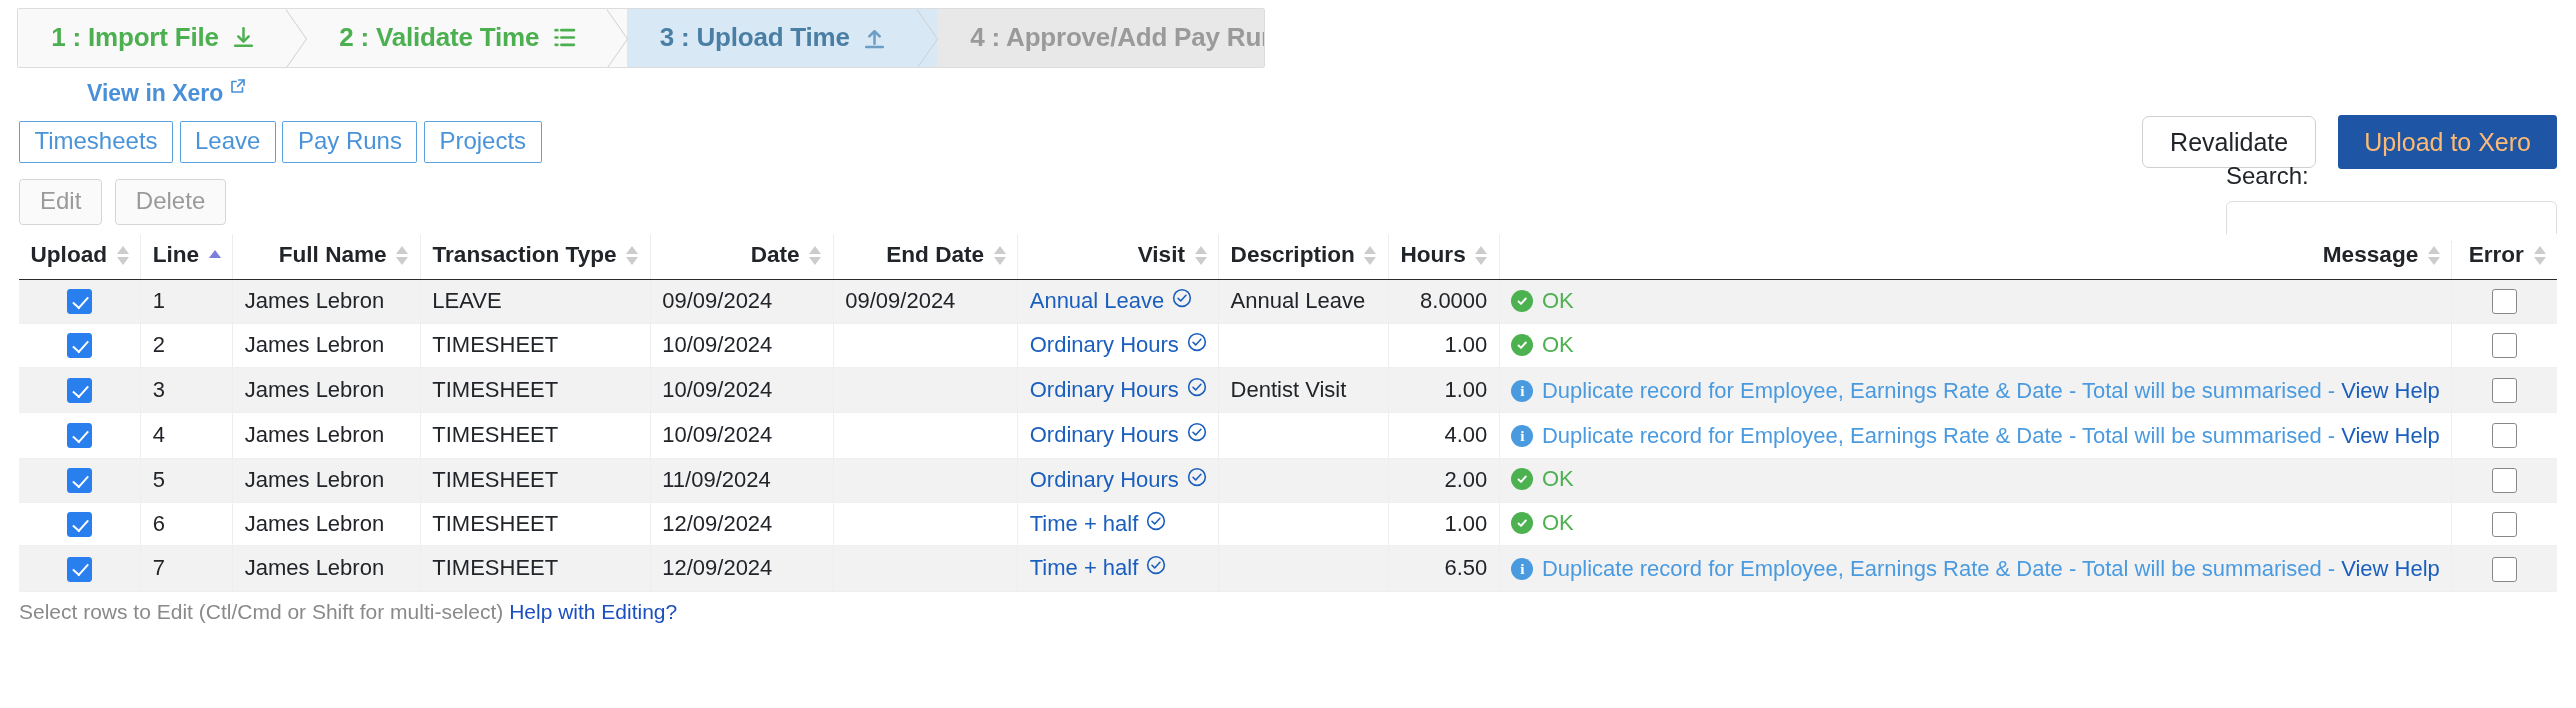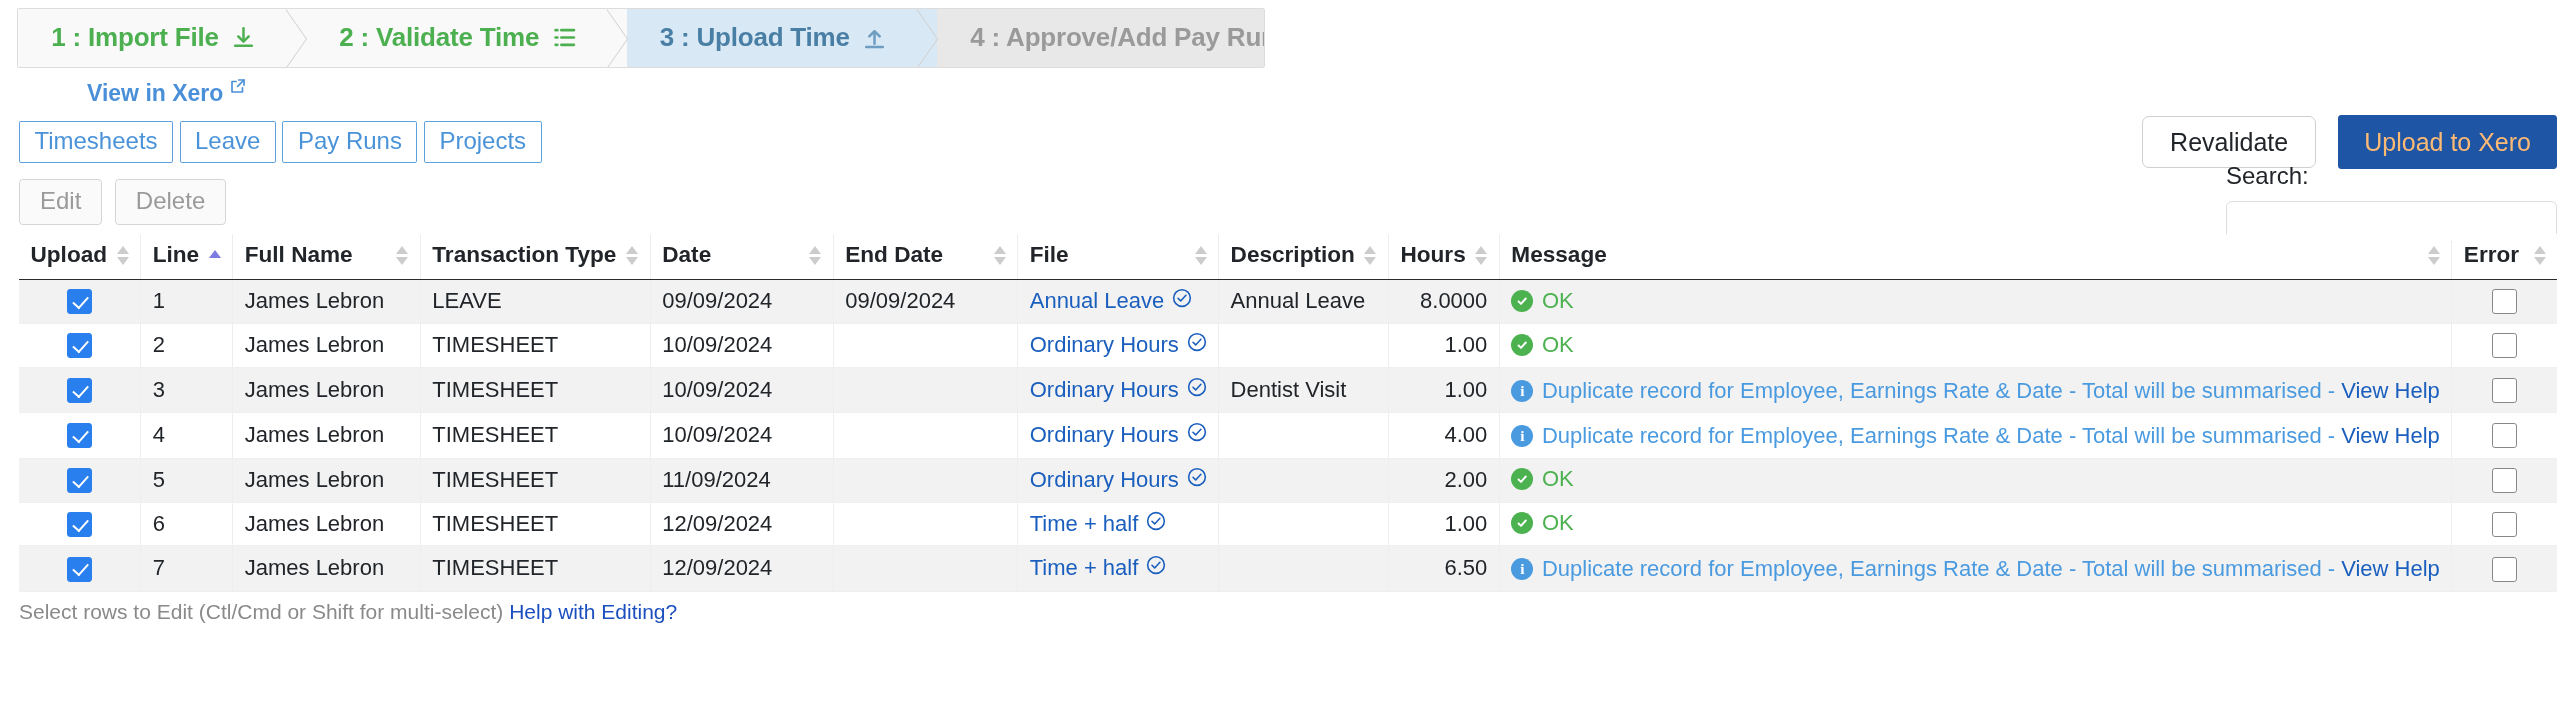--- a/index.html
+++ b/index.html
@@ -191,21 +191,21 @@
     padding: 8.6px 11.5px 10.6px 11.5px;
     border-bottom: 1.9px solid #2b2b2b;
     border-right: 1px solid #eeeeee;
     white-space: nowrap;
     position: relative;
     background: #ffffff;
     cursor: pointer;
     vertical-align: middle;
   }
   table.grid thead th:last-child { border-right: none; }
-  .thinner { display: flex; align-items: center; justify-content: space-between; gap: 9.6px; }
+  .thinner { display: flex; align-items: center; justify-content: flex-end; gap: 9.6px; }
   .sorticon {
     display: inline-flex;
     flex-direction: column;
     line-height: 0;
     flex: none;
   }
   .sorticon i {
     display: block;
     width: 0; height: 0;
     border-left: 6.7px solid transparent;
@@ -434,21 +434,21 @@
           <span class="thinner">
             <span>End Date</span>
             <span class="sorticon">
                 <i class="up"></i>
                 <i class="down"></i>
               </span>
           </span>
         </th>
         <th class="c-type">
           <span class="thinner">
-            <span>File</span>
+            <span>Visit</span>
             <span class="sorticon">
                 <i class="up"></i>
                 <i class="down"></i>
               </span>
           </span>
         </th>
         <th class="c-desc">
           <span class="thinner">
             <span>Description</span>
             <span class="sorticon">

